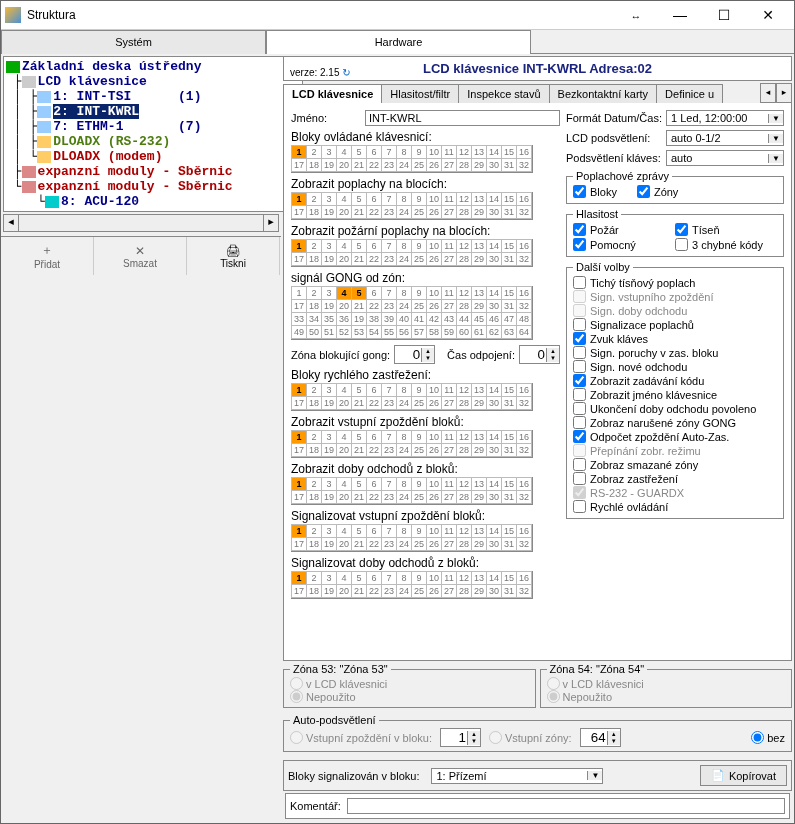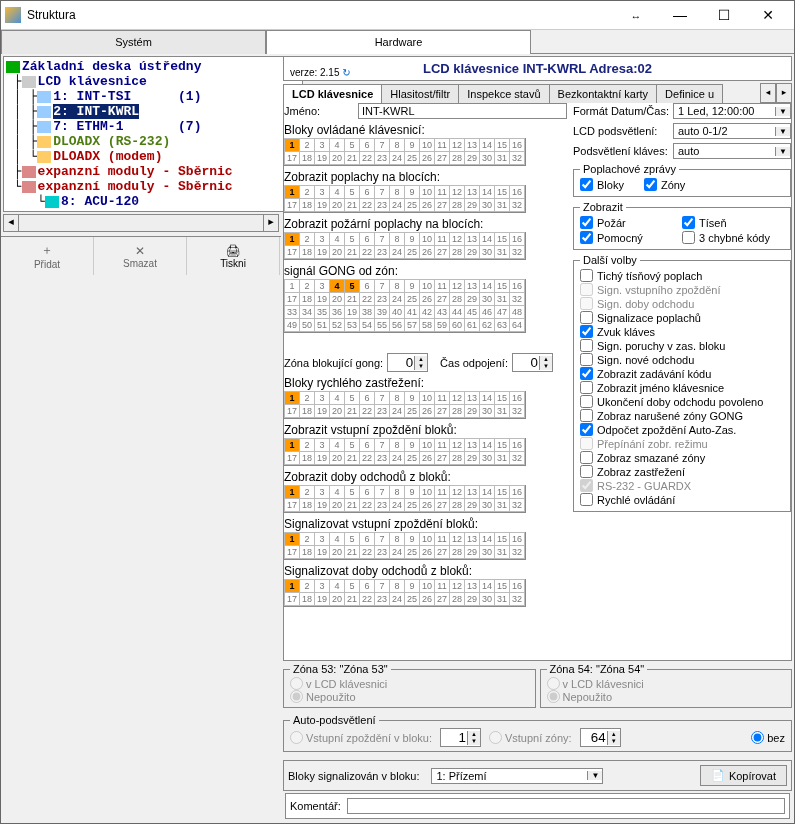--- a/index.html
+++ b/index.html
@@ -23,21 +23,21 @@
 .ico.dld{background:#fc6}
 .ico.ant{background:#0cc}
 .rightpane{flex:1;margin:2px;display:flex;flex-direction:column;overflow:hidden}
 .header{border:1px solid #888;background:#fff;padding:4px 8px;text-align:center;color:#1a237e;font-weight:bold;font-size:13px;position:relative;margin-bottom:2px}
 .header .ver{position:absolute;left:6px;bottom:2px;font-weight:normal;color:#000;font-size:10px}
 .subtabs{display:flex;align-items:center}
 .subtab{border:1px solid #888;border-bottom:none;padding:3px 8px;background:#e8e8e8;font-size:11px;margin-right:-1px}
 .subtab.active{background:#fff;font-weight:bold}
 .subtab-scroll{margin-left:auto;display:flex}
 .subtab-scroll div{width:14px;height:18px;border:1px solid #888;background:#eee;text-align:center;line-height:16px;font-size:9px}
-.content{flex:1;border:1px solid #888;border-top:none;background:#fff;padding:0;overflow:auto;display:flex;gap:6px}
+.content{flex:1;border:1px solid #888;border-top:none;background:#fff;padding:7px;overflow:auto;display:flex;gap:6px}
 .col-left{flex:1;min-width:0}
 .col-right{width:218px}
 .row{display:flex;align-items:center;margin-bottom:4px;gap:4px}
 .row label,.lbl{font-size:11px}
 input[type=text],select{font-size:11px;border:1px solid #888;padding:1px 3px;background:#fff}
 .section-title{font-size:12px;margin-top:4px;margin-bottom:1px}
 .grid32{display:grid;grid-template-columns:repeat(16,15px);grid-auto-rows:13px;border:1px solid #888;width:max-content}
 .grid32 span{border:1px solid #bbb;text-align:center;font-size:9px;line-height:12px;color:#777;margin:-1px 0 0 -1px;background:#fff}
 .grid32 span.on{background:#ff9900;color:#000;font-weight:bold}
 .grid64{display:grid;grid-template-columns:repeat(16,15px);grid-auto-rows:13px;border:1px solid #888;width:max-content}
@@ -309,21 +309,21 @@
               <span>57</span>
               <span>58</span>
               <span>59</span>
               <span>60</span>
               <span>61</span>
               <span>62</span>
               <span>63</span>
               <span>64</span>
             </div>
 
-          <div class="row" style="margin-top:20px">
+          <div class="row" style="margin-top:5px">
             <label>Zóna blokující gong:</label>
             <div class="spin">
                 <input value="0" style="">
                 <div class="updown">
                   <div>▲</div>
                   <div>▼</div>
                 </div>
               </div>
             <label style="margin-left:8px">Čas odpojení:</label>
             <div class="spin">
@@ -542,21 +542,21 @@
                   <input type="checkbox" checked="" style="">
                   <span>Bloky</span>
                 </label>
               <label class="chk">
                   <input type="checkbox" checked="" style="">
                   <span>Zóny</span>
                 </label>
             </div>
           </fieldset>
           <fieldset>
-              <legend>Zobrazit</legend>
+              <legend>Hlasitost</legend>
             <div style="display:grid;grid-template-columns:1fr 1fr">
               <label class="chk">
                   <input type="checkbox" checked="" style="">
                   <span>Požár</span>
                 </label>
               <label class="chk">
                   <input type="checkbox" checked="" style="">
                   <span>Tíseň</span>
                 </label>
               <label class="chk">

